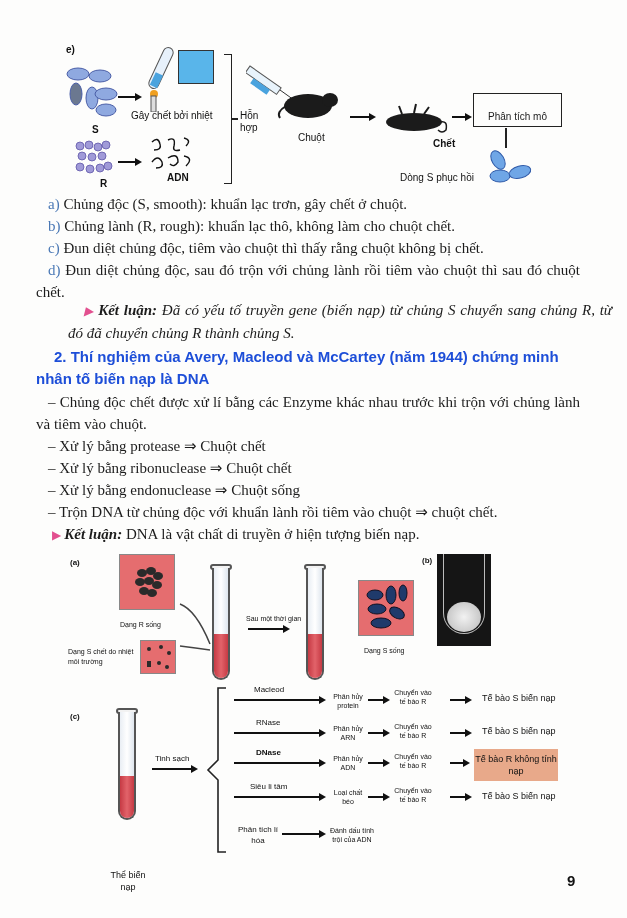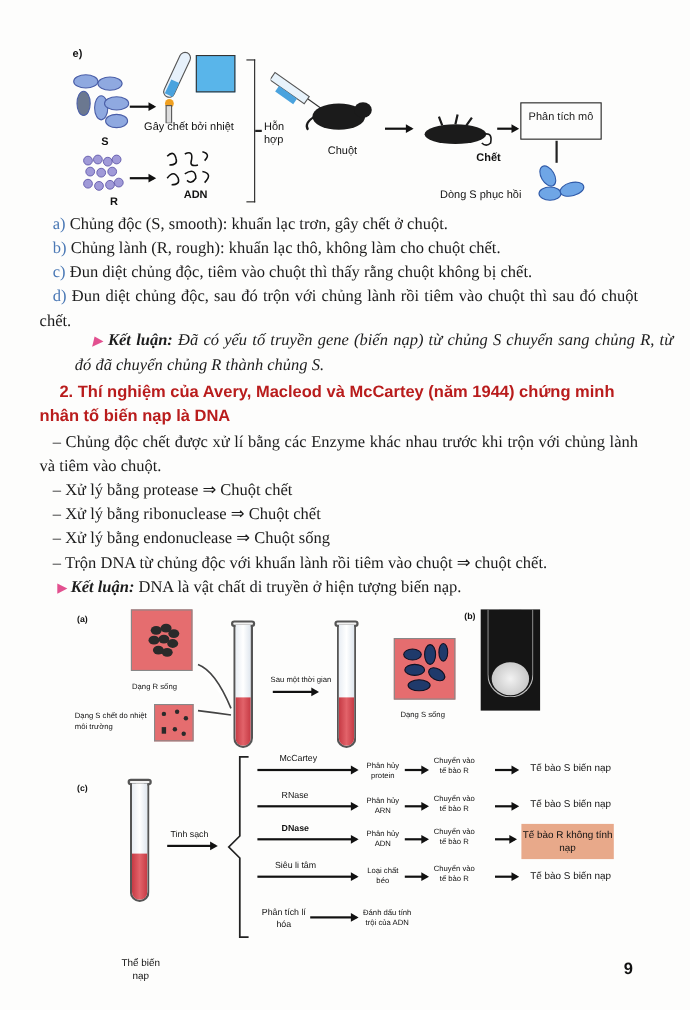--- a/index.html
+++ b/index.html
@@ -4,21 +4,21 @@
 <style>
   * { box-sizing: border-box; margin: 0; padding: 0; }
   html, body { width: 627px; height: 918px; background: #fdfdfc; overflow: hidden; }
   body { position: relative; font-family: "Liberation Serif", serif; color: #1c1c1c; }
   .abs { position: absolute; }
   .sans { font-family: "Liberation Sans", sans-serif; }
   .lbl { font-family: "Liberation Sans", sans-serif; font-size: 10px; color: #111; white-space: nowrap; }
   .lbl-sm { font-family: "Liberation Sans", sans-serif; font-size: 7px; color: #111; text-align: center; line-height: 9px; white-space: nowrap; }
   .para { font-size: 15px; line-height: 22px; position: absolute; left: 48px; width: 530px; text-align: justify; }
   .marker { color: #4a78b5; }
-  .heading { color: #b91c1c; font-family: "Liberation Sans", sans-serif; font-weight: bold; font-size: 15px; line-height: 22px; position: absolute; left: 54px; width: 530px; }
+  .heading { color: #1d4ed8; font-family: "Liberation Sans", sans-serif; font-weight: bold; font-size: 15px; line-height: 22px; position: absolute; left: 54px; width: 530px; }
   .tri { color: #e2508f; font-size: 12px; }
   .arrow-h { position: absolute; height: 2px; background: #111; }
   .arrow-h::after { content: ""; position: absolute; right: -2px; top: -3px; border-left: 7px solid #111; border-top: 4px solid transparent; border-bottom: 4px solid transparent; }
   .tube { position: absolute; border: 2px solid #555; border-top: none; border-radius: 0 0 14px 14px; background: linear-gradient(90deg, #e9eef4, #ffffff 50%, #dfe6ee); overflow: hidden; }
   .tube .liq { position: absolute; left: 0; right: 0; bottom: 0; background: linear-gradient(90deg, #c63a44, #e2636a 50%, #c63a44); }
   .tube-rim { position: absolute; height: 6px; border: 2px solid #555; border-radius: 4px; background: #f2f2f2; }
   .pinkbox { position: absolute; background: #e56d6f; border: 1px solid #888; }
 </style>
 </head>
 <body>
@@ -94,21 +94,21 @@
   <div class="arrow-h" style="left:350px;top:116px;width:24px;"></div>
 
   <svg class="abs" style="left:380px;top:102px" width="70" height="36">
     <ellipse cx="34" cy="20" rx="28" ry="9" fill="#1b1b1b"></ellipse>
     <path d="M22 12 l-3 -8 M34 11 l2 -9 M44 12 l5 -7" stroke="#1b1b1b" stroke-width="2"></path>
     <path d="M60 20 q8 -2 6 8 q-4 4 -8 0" stroke="#1b1b1b" fill="none" stroke-width="1.5"></path>
   </svg>
   <span class="abs lbl" style="left:401px;top:138px;font-weight:bold;margin-left:32px;">Chết</span>
   <div class="arrow-h" style="left:452px;top:116px;width:18px;"></div>
 
-  <div class="abs sans" style="left:473px;top:93px;width:74px;height:34px;border:1.5px solid #222;font-size:10px;text-align:center;line-height:14px;padding-top:6px;">Phân tích mô</div>
+  <div class="abs sans" style="left:473px;top:93px;width:89px;height:34px;border:1.5px solid #222;font-size:10px;text-align:center;line-height:14px;padding-top:16px;">Phân tích mô</div>
   <div class="abs" style="left:505px;top:128px;width:1.5px;height:20px;background:#222;"></div>
   <svg class="abs" style="left:484px;top:150px" width="50" height="36">
     <g fill="#6fa6e6" stroke="#2f5aa8">
       <ellipse cx="14" cy="10" rx="6" ry="10" transform="rotate(-30 14 10)"></ellipse>
       <ellipse cx="16" cy="26" rx="10" ry="6"></ellipse>
       <ellipse cx="36" cy="22" rx="11" ry="6" transform="rotate(-15 36 22)"></ellipse>
     </g>
   </svg>
   <span class="abs lbl" style="left:400px;top:172px;">Dòng S phục hồi</span>
 </div>
@@ -209,21 +209,21 @@
     </div>
   <span class="abs lbl-sm" style="left:108px;top:826px;font-size:9px;line-height:12px;white-space:normal;width:40px;margin-top:43px;">Thể biến nạp</span>
 
   <span class="abs lbl-sm" style="left:155px;top:754px;font-size:8px;">Tinh sạch</span>
   <div class="arrow-h" style="left:152px;top:768px;width:44px;"></div>
 
   <svg class="abs" style="left:202px;top:686px" width="26" height="168">
     <path d="M24 2 H16 V74 L6 84 L16 94 V166 H24" fill="none" stroke="#222" stroke-width="1.6"></path>
   </svg>
 
-  <span class="abs lbl-sm" style="left:254px;top:685px;font-size:8px;">McCartey</span>
+  <span class="abs lbl-sm" style="left:254px;top:685px;font-size:8px;">Macleod</span>
   <div class="arrow-h" style="left:234px;top:699px;width:90px;"></div>
   <span class="abs lbl-sm" style="left:330px;top:692px;width:36px;white-space:normal;">Phân hủy protein</span>
   <div class="arrow-h" style="left:368px;top:699px;width:20px;"></div>
   <span class="abs lbl-sm" style="left:392px;top:688px;width:42px;white-space:normal;">Chuyển vào tế bào R</span>
   <div class="arrow-h" style="left:450px;top:699px;width:20px;"></div>
   <span class="abs lbl-sm" style="left:482px;top:694px;font-size:9px;">Tế bào S biến nạp</span>
 
   <span class="abs lbl-sm" style="left:256px;top:718px;font-size:8px;">RNase</span>
   <div class="arrow-h" style="left:234px;top:732px;width:90px;"></div>
   <span class="abs lbl-sm" style="left:330px;top:724px;width:36px;white-space:normal;">Phân hủy ARN</span>

